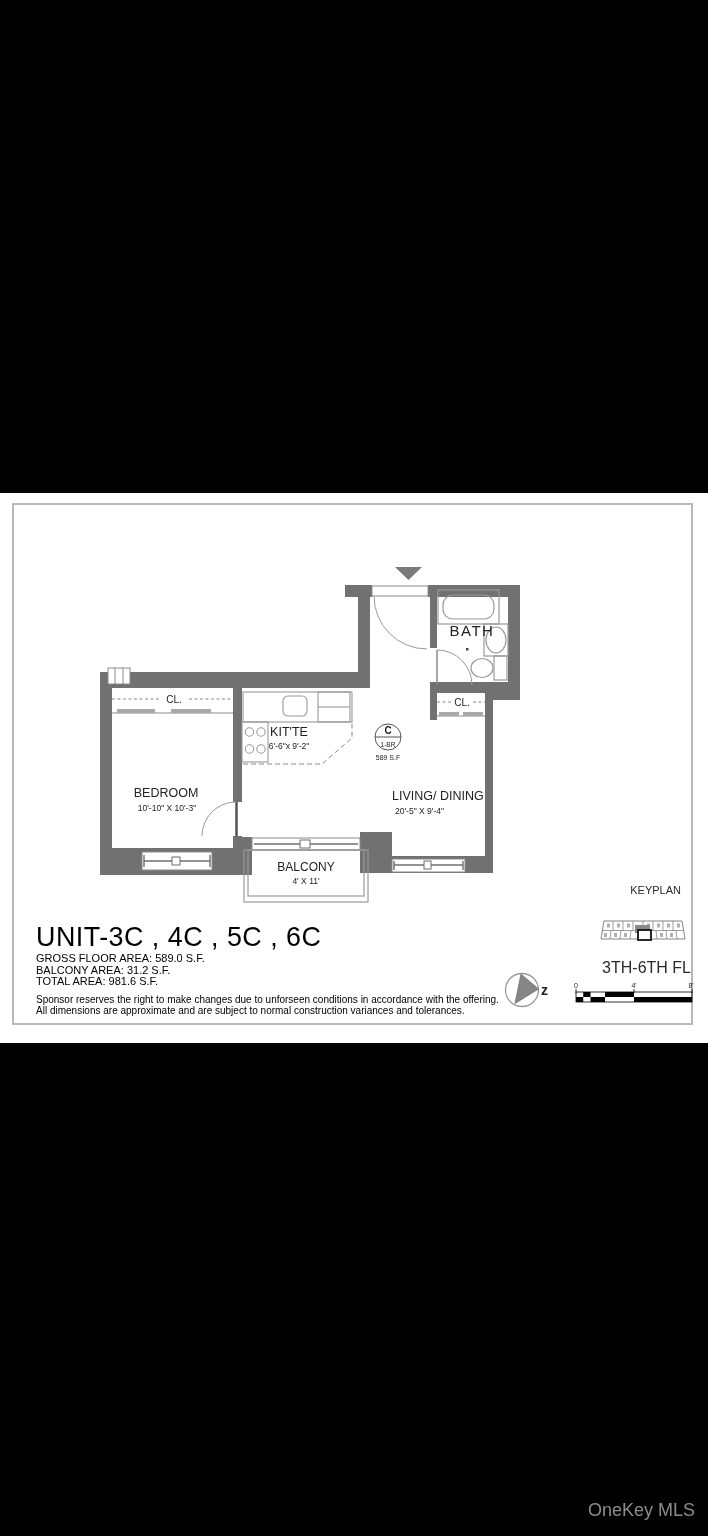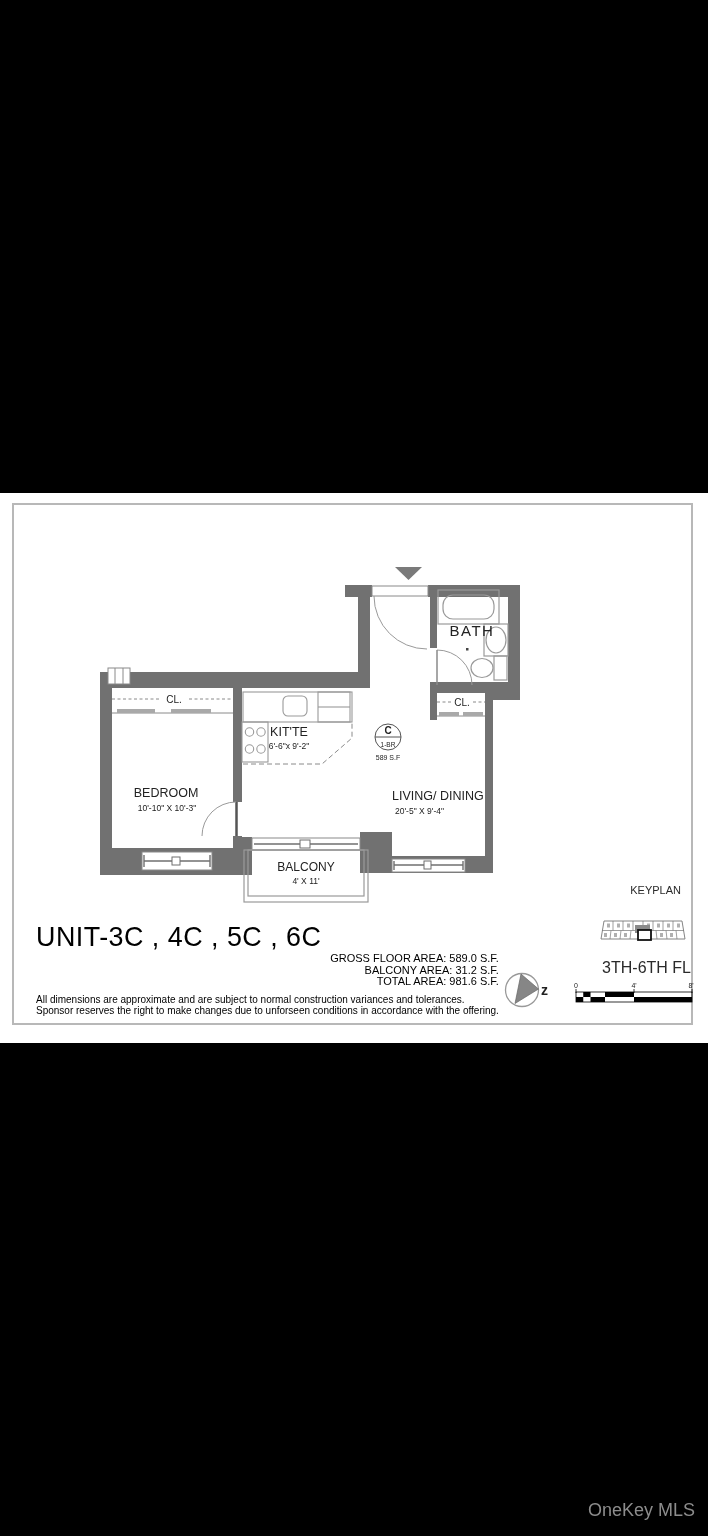--- a/index.html
+++ b/index.html
@@ -11,21 +11,21 @@
     position:absolute;left:0;top:493px;width:708px;height:550px;background:#fff;
   }
   .sheet-border{
     position:absolute;left:12px;top:10px;width:681px;height:522px;
     border:2px solid #b8b8b8;box-sizing:border-box;
   }
   .plan-svg{position:absolute;left:95px;top:62px;}
   .titleblock{position:absolute;left:36px;top:428px;color:#000000;}
   .unit-title{font-size:28px;letter-spacing:.5px;transform:scaleX(.96);transform-origin:left;white-space:nowrap;}
   .unit-sub{font-size:11px;margin-top:3px;line-height:11.5px;}
-  .area-line{font-size:11px;line-height:11.5px;text-align:right;}
+  .area-line{font-size:11px;line-height:11.5px;}
   .disclaimer{font-size:10px;line-height:11.5px;margin-top:6px;}
   .keyplan-title{position:absolute;right:27px;top:391px;font-size:11px;color:#2a2a2a;}
   .keyplan-svg{position:absolute;left:598px;top:421px;}
   .floor-range{position:absolute;right:17px;top:466px;font-size:16px;color:#2a2a2a;}
   .scalebar-svg{position:absolute;left:573px;top:487px;}
   .compass-svg{position:absolute;left:501px;top:473px;}
   .watermark{
     position:absolute;right:13px;top:1500px;font-size:18px;color:#8c8c8c;
   }
   svg text{font-family:"Liberation Sans",sans-serif;fill:#222;}
@@ -172,22 +172,22 @@
     <text x="211" y="316" text-anchor="middle" font-size="12" fill="#1d1d1d">BALCONY</text>
     <text x="211" y="329" text-anchor="middle" font-size="8.5" fill="#333">4' X 11'</text>
   </svg>
 
   <div class="titleblock">
     <div class="unit-title">UNIT-3C , 4C , 5C , 6C</div>
     <div class="area-line">GROSS FLOOR AREA: 589.0 S.F.</div>
     <div class="area-line">BALCONY AREA: 31.2 S.F.</div>
     <div class="area-line">TOTAL AREA: 981.6 S.F.</div>
     <div class="disclaimer">
+      <div>Sponsor reserves the right to make changes due to unforseen conditions in accordance with the offering.</div>
       <div>All dimensions are approximate and are subject to normal construction variances and tolerances.</div>
-      <div>Sponsor reserves the right to make changes due to unforseen conditions in accordance with the offering.</div>
     </div>
   </div>
 
   <div class="keyplan-title">KEYPLAN</div>
 
   <svg class="keyplan-svg" width="90" height="36" viewBox="0 0 90 36">
     <polygon points="6,7 84,7 87,25 3,25" fill="#fff" stroke="#777" stroke-width="0.9"></polygon>
     <line x1="4" y1="16.5" x2="86" y2="16.5" stroke="#777" stroke-width="0.7"></line>
     <g stroke="#777" stroke-width="0.7">
       <line x1="15" y1="7" x2="15" y2="16.5"></line>

